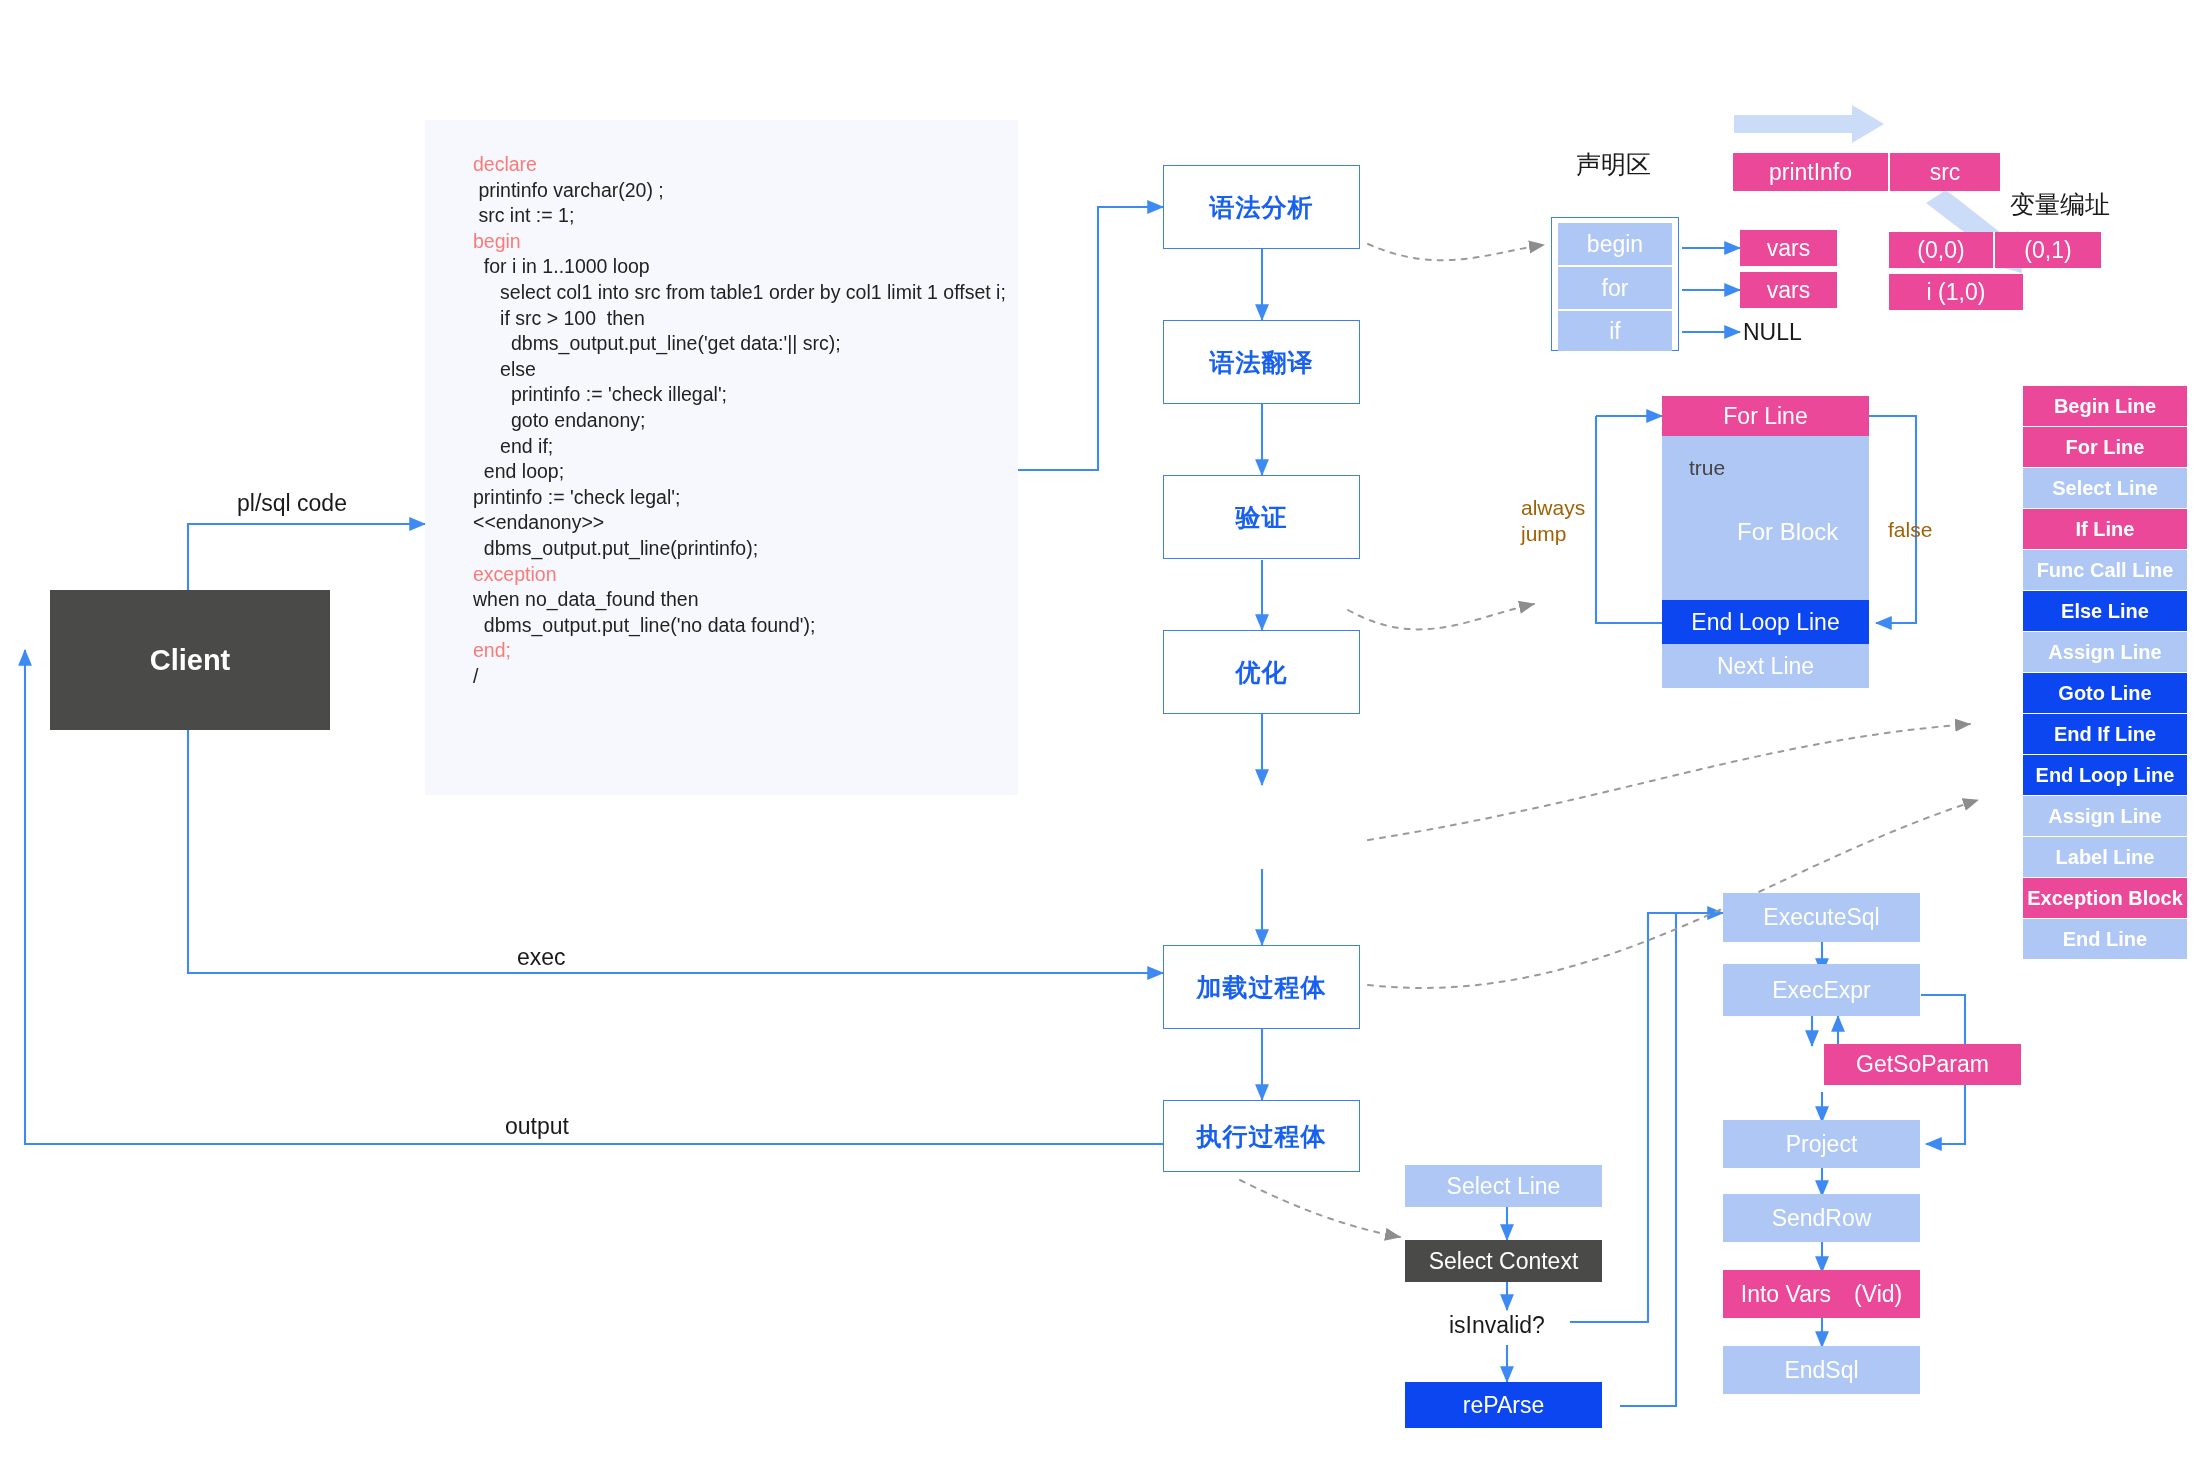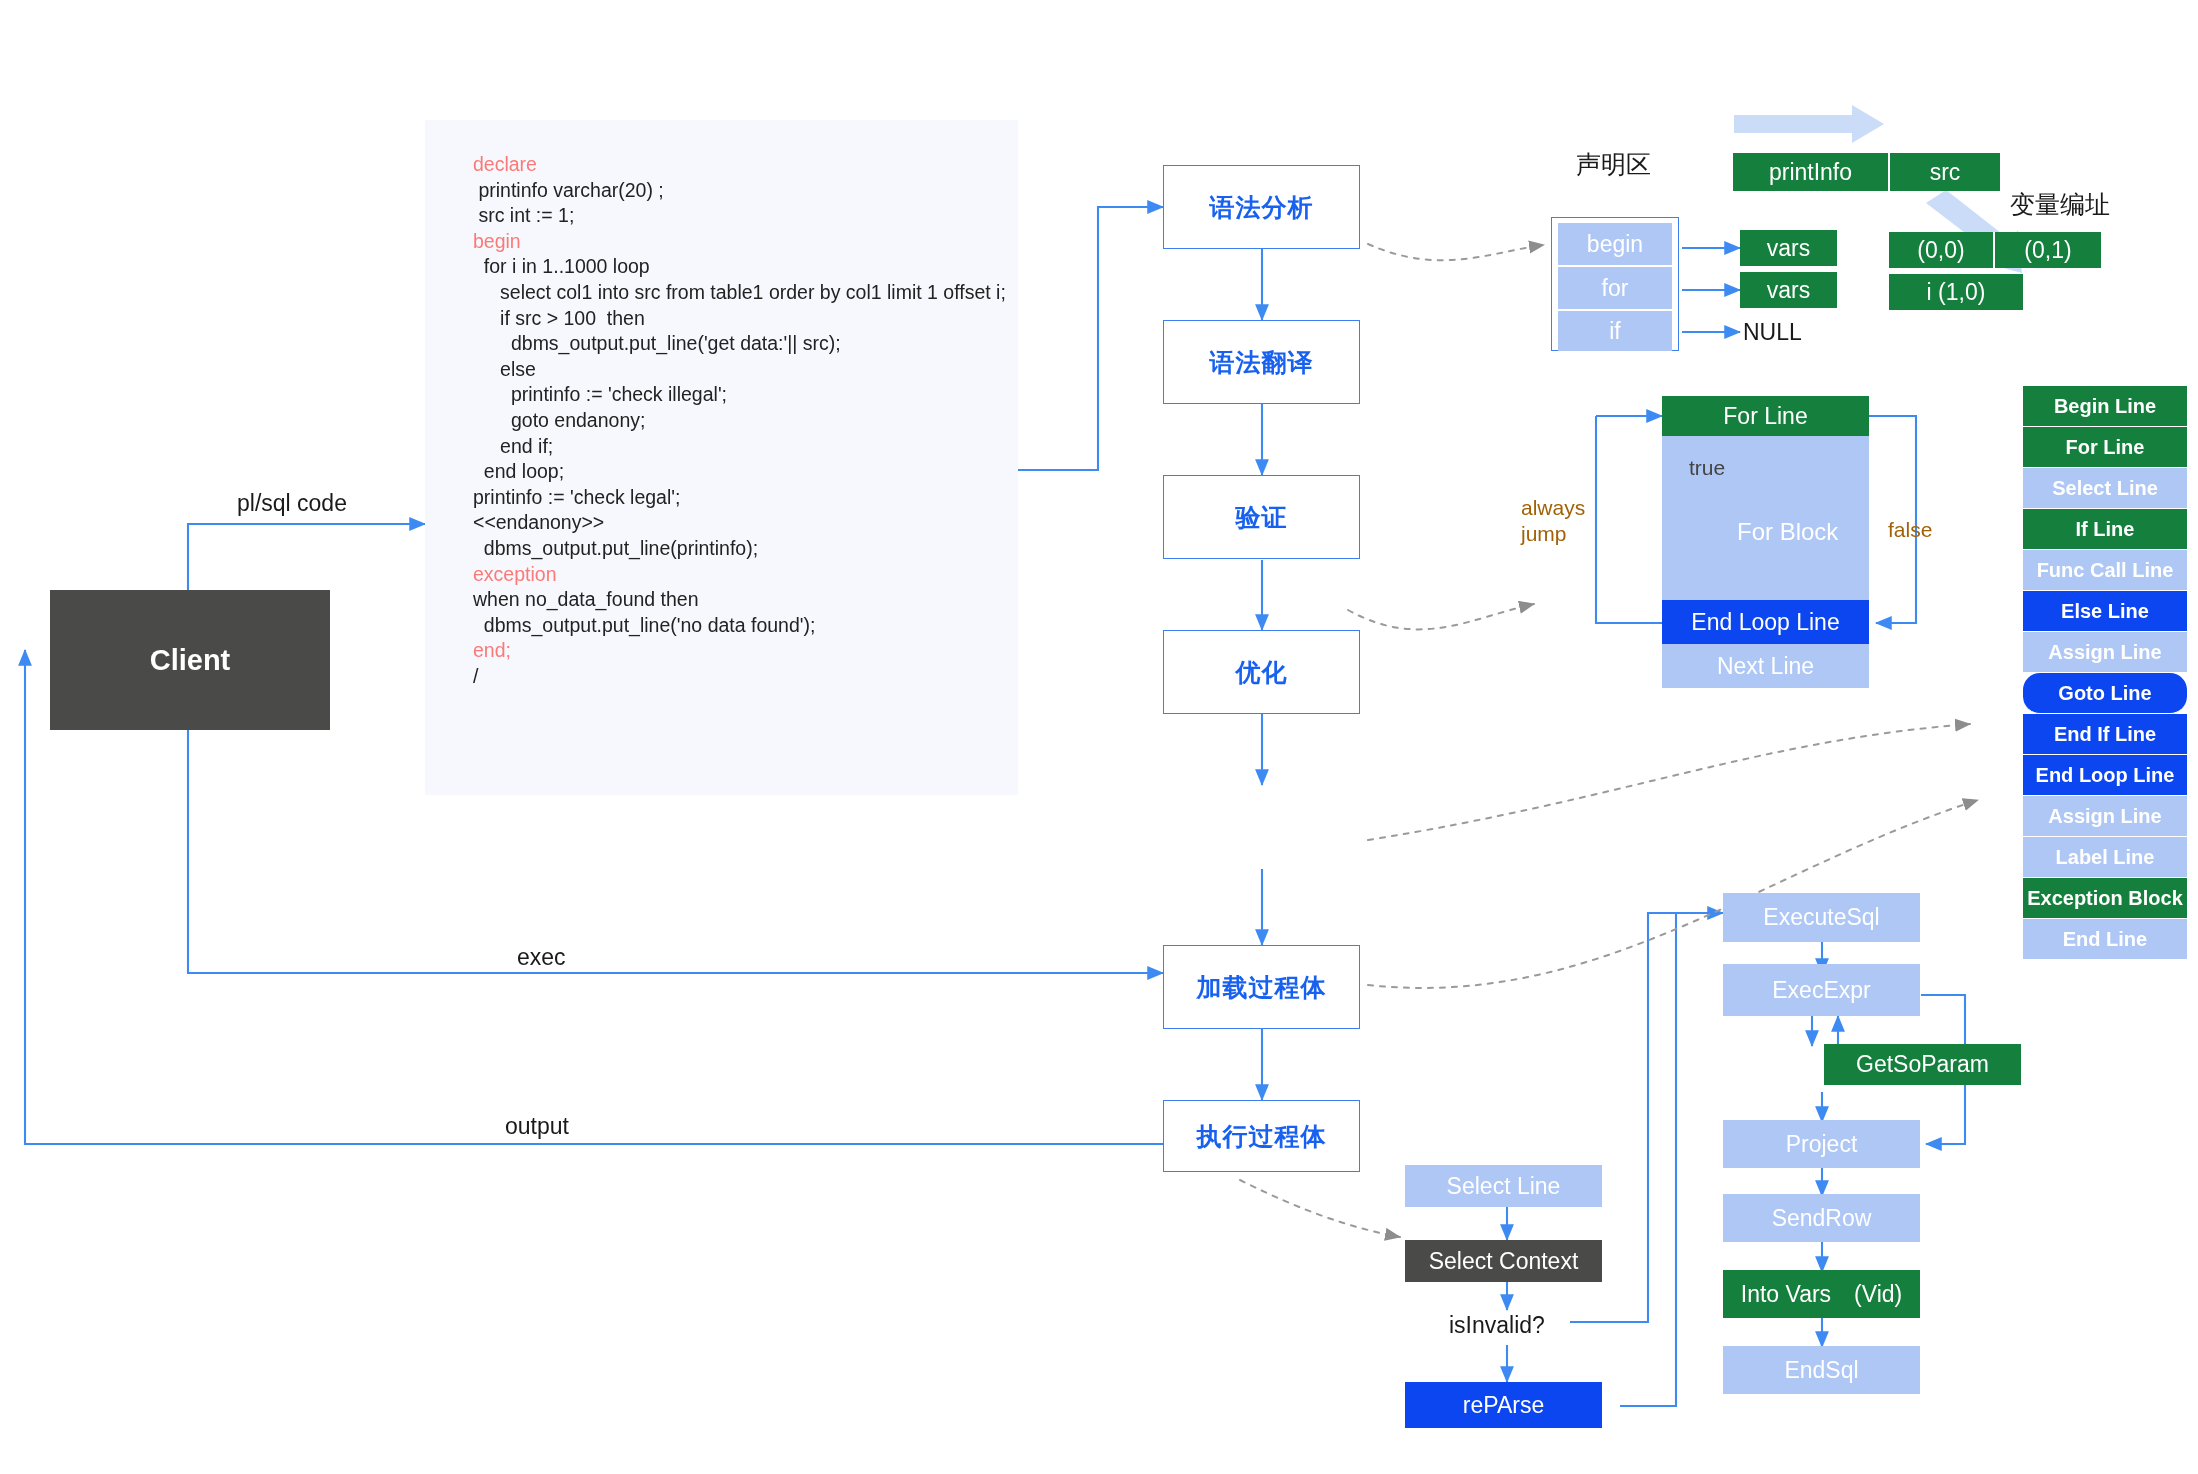--- a/index.html
+++ b/index.html
@@ -22,21 +22,21 @@
 
   
   .pbox{border:1.6px solid #3d7ff0;background:#fff;color:#1861f0;
         font-size:25px;font-weight:bold;display:flex;align-items:center;
         justify-content:center;letter-spacing:1px;}
 
   
   .chip{display:flex;align-items:center;justify-content:center;color:#fff;
         font-size:23px;}
   .c-light{background:#aec7f5;}
-  .c-mid{background:#15803d;}
+  .c-mid{background:#ec4899;}
   .c-dark{background:#0b46f0;}
   .c-gray{background:#4a4a48;justify-content:center;}
 
   .listitem{display:flex;align-items:center;justify-content:center;color:#fff;
             font-size:20px;font-weight:bold;border-bottom:1.5px solid #fff;}
 
   .declbox{border:1.8px solid #3d7ff0;background:#fff;}
   .declcell{display:flex;align-items:center;justify-content:center;color:#fff;
             font-size:23px;background:#aec7f5;border-bottom:2px solid #fff;}
 
@@ -244,21 +244,21 @@
       </div>
       <div class="listitem c-light" style="height: 40px;">
         <span>Func Call Line</span>
       </div>
       <div class="listitem c-dark" style="height: 40px;">
         <span>Else Line</span>
       </div>
       <div class="listitem c-light" style="height: 40px;">
         <span>Assign Line</span>
       </div>
-      <div class="listitem c-dark" style="height: 40px; border-radius: 17px;">
+      <div class="listitem c-dark" style="height: 40px;">
         <span>Goto Line</span>
       </div>
       <div class="listitem c-dark" style="height: 40px;">
         <span>End If Line</span>
       </div>
       <div class="listitem c-dark" style="height: 40px;">
         <span>End Loop Line</span>
       </div>
       <div class="listitem c-light" style="height: 40px;">
         <span>Assign Line</span>

